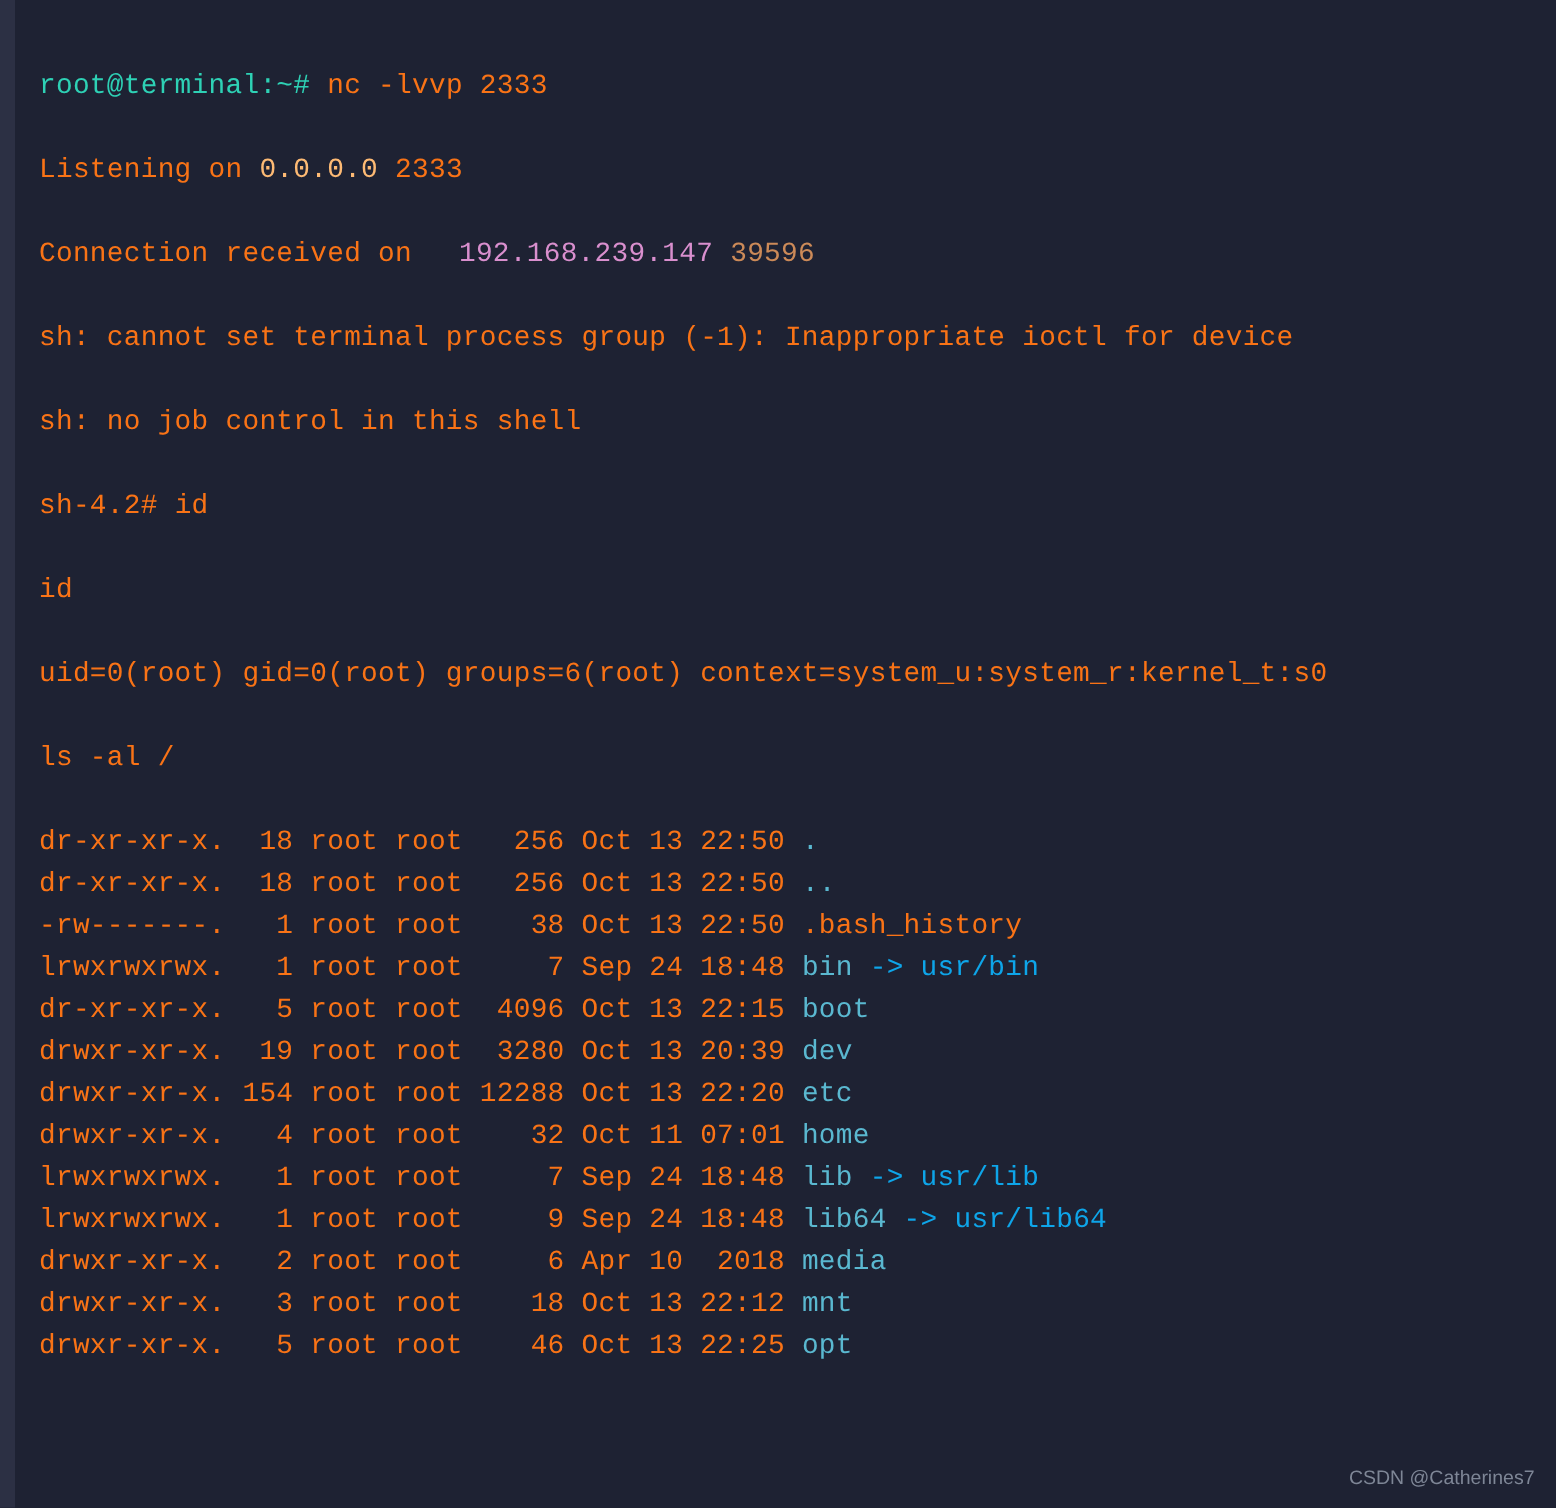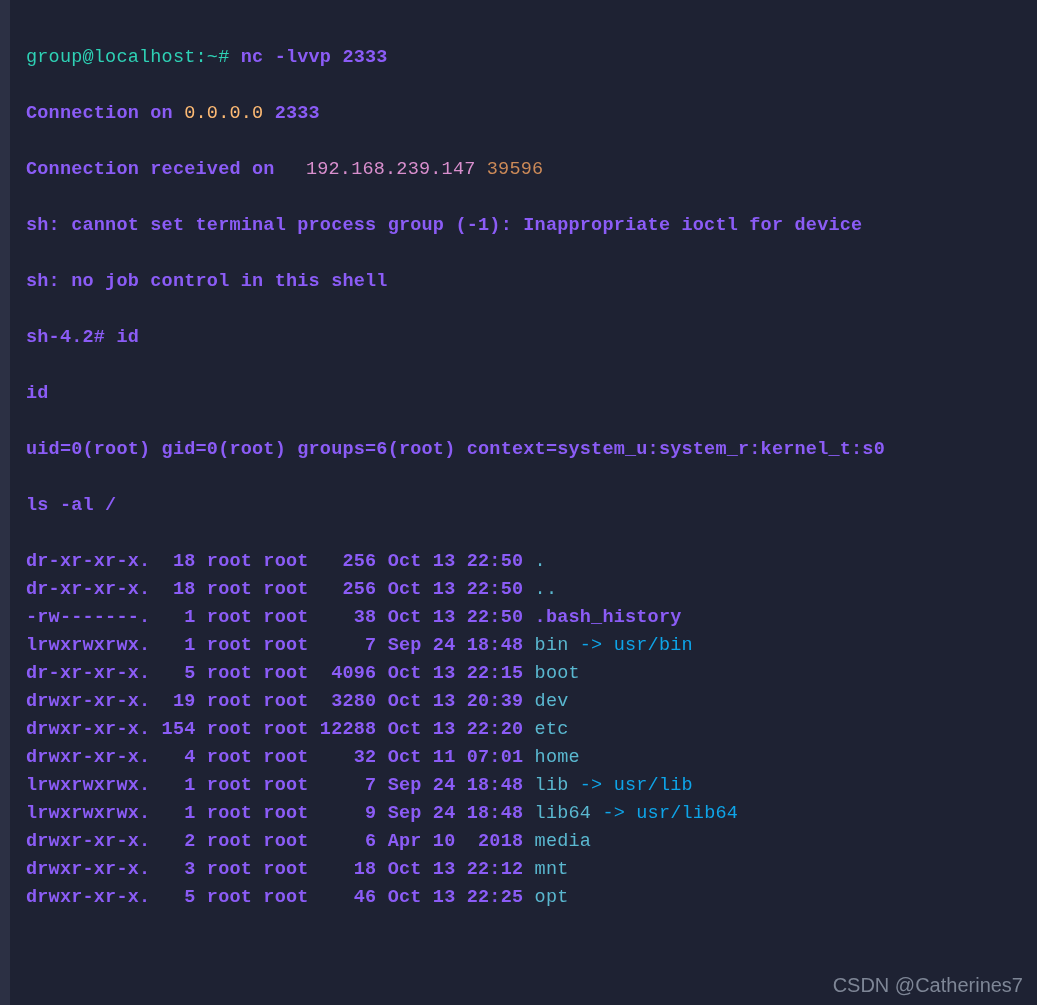--- a/index.html
+++ b/index.html
@@ -20,45 +20,45 @@
     height: 100%;
     background: #2c3044;
   }
   .term {
     position: absolute;
     left: 26px;
     top: 16px;
     white-space: pre;
     letter-spacing: 0.2px;
   }
-  .c-default { color: #8b5cf6; font-weight: bold; }
+  .c-default { color: #f97316; }
   .c-teal    { color: #2ed1b5; }
   .c-magenta { color: #fdba74; }
   .c-ip      { color: #d98fce; margin-left: 20px; }
   .c-port    { color: #cc8a58; }
   .c-dir     { color: #5ab8d0; }
   .c-link    { color: #5ab8d0; text-align: right; }
   .c-target  { color: #0ea5e9; }
   .watermark {
     position: absolute;
     right: 14px;
     bottom: 6px;
-    font-size: 20px;
+    font-size: 13px;
     color: #7e8696;
     font-family: Arial, sans-serif;
   }
 </style>
 </head>
 <body>
 
 <div class="gutter"></div>
 
 <div class="term">
-<div><span class="c-teal">group@localhost:~# </span><span class="c-default">nc -lvvp 2333</span></div>
-<div><span class="c-default">Connection on </span><span class="c-magenta">0.0.0.0</span><span class="c-default"> 2333</span></div>
+<div><span class="c-teal">root@terminal:~# </span><span class="c-default">nc -lvvp 2333</span></div>
+<div><span class="c-default">Listening on </span><span class="c-magenta">0.0.0.0</span><span class="c-default"> 2333</span></div>
 <div><span class="c-default">Connection received on </span><span class="c-ip">192.168.239.147</span><span class="c-default"> </span><span class="c-port">39596</span></div>
 <div class="c-default">sh: cannot set terminal process group (-1): Inappropriate ioctl for device</div>
 <div class="c-default">sh: no job control in this shell</div>
 <div><span class="c-default">sh-4.2# </span><span class="c-default">id</span></div>
 <div class="c-default">id</div>
 <div class="c-default">uid=0(root) gid=0(root) groups=6(root) context=system_u:system_r:kernel_t:s0</div>
 <div class="c-default">ls -al /</div>
 <div id="ls-rows"><div><span class="c-default">dr-xr-xr-x.  18 root root   256 Oct 13 22:50 </span><span class="c-dir">.</span></div><div><span class="c-default">dr-xr-xr-x.  18 root root   256 Oct 13 22:50 </span><span class="c-dir">..</span></div><div><span class="c-default">-rw-------.   1 root root    38 Oct 13 22:50 </span><span class="c-default">.bash_history</span></div><div><span class="c-default">lrwxrwxrwx.   1 root root     7 Sep 24 18:48 </span><span class="c-link">bin</span><span class="c-target"> -&gt; usr/bin</span></div><div><span class="c-default">dr-xr-xr-x.   5 root root  4096 Oct 13 22:15 </span><span class="c-dir">boot</span></div><div><span class="c-default">drwxr-xr-x.  19 root root  3280 Oct 13 20:39 </span><span class="c-dir">dev</span></div><div><span class="c-default">drwxr-xr-x. 154 root root 12288 Oct 13 22:20 </span><span class="c-dir">etc</span></div><div><span class="c-default">drwxr-xr-x.   4 root root    32 Oct 11 07:01 </span><span class="c-dir">home</span></div><div><span class="c-default">lrwxrwxrwx.   1 root root     7 Sep 24 18:48 </span><span class="c-link">lib</span><span class="c-target"> -&gt; usr/lib</span></div><div><span class="c-default">lrwxrwxrwx.   1 root root     9 Sep 24 18:48 </span><span class="c-link">lib64</span><span class="c-target"> -&gt; usr/lib64</span></div><div><span class="c-default">drwxr-xr-x.   2 root root     6 Apr 10  2018 </span><span class="c-dir">media</span></div><div><span class="c-default">drwxr-xr-x.   3 root root    18 Oct 13 22:12 </span><span class="c-dir">mnt</span></div><div><span class="c-default">drwxr-xr-x.   5 root root    46 Oct 13 22:25 </span><span class="c-dir">opt</span></div></div>
 
 </div>

